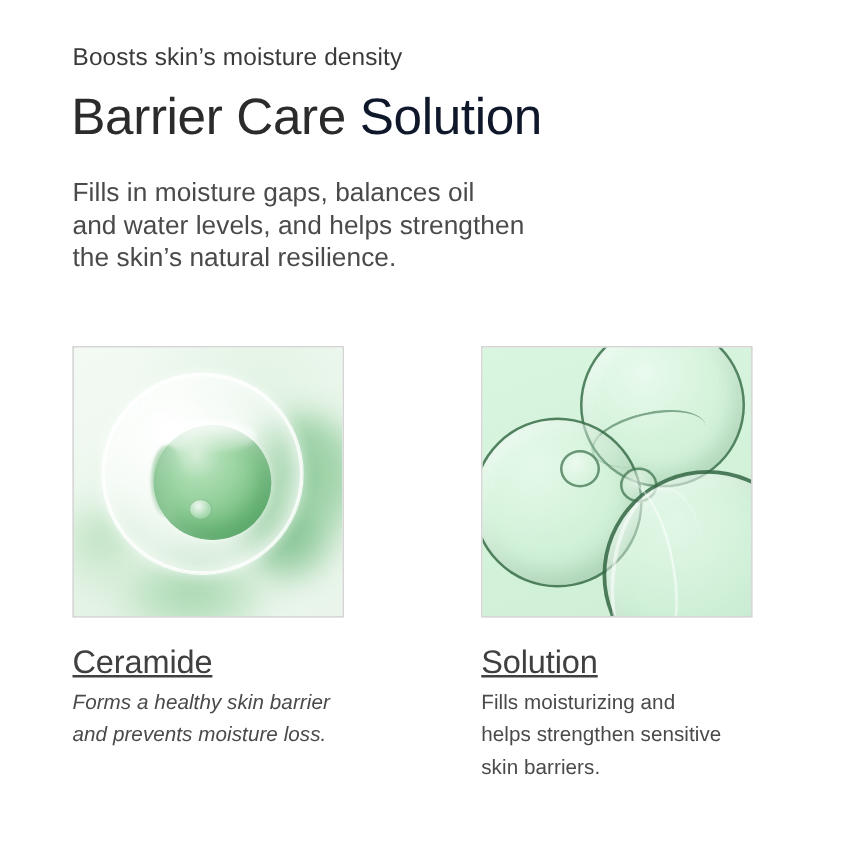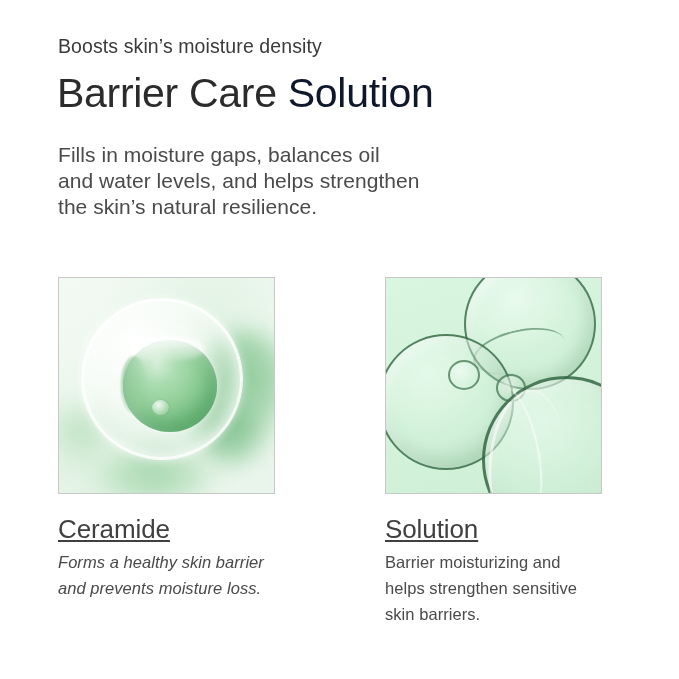--- a/index.html
+++ b/index.html
@@ -317,18 +317,18 @@
   </div>
 
   <div class="cap-title" id="ceramide-title">Ceramide</div>
   <div class="cap-body" id="ceramide-desc">
     <div>Forms a healthy skin barrier</div>
     <div>and prevents moisture loss.</div>
   </div>
 
   <div class="cap-title" id="panthenol-title">Solution</div>
   <div class="cap-body" id="panthenol-desc">
-    <div>Barrier moisturizing and</div>
+    <div>Fills moisturizing and</div>
     <div>helps strengthen sensitive</div>
     <div>skin barriers.</div>
   </div>
 
 </div>
 
 </body></html>

